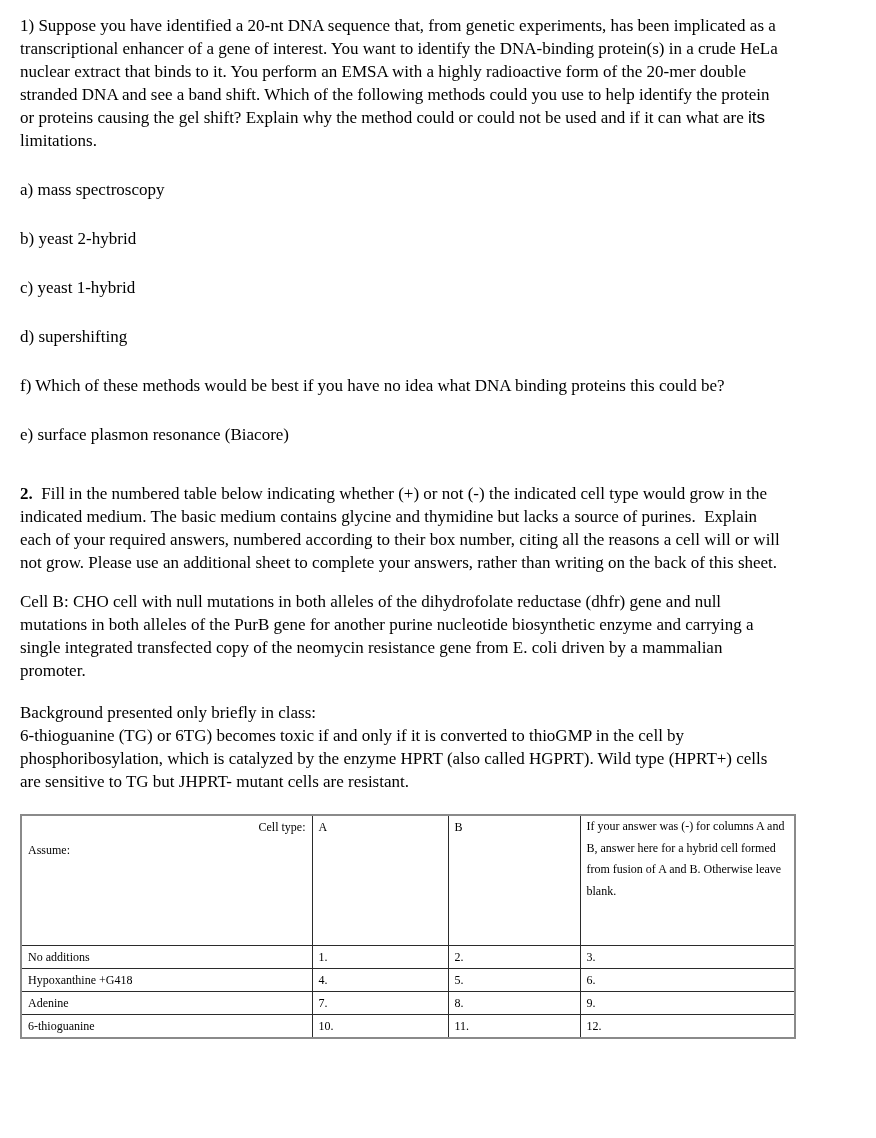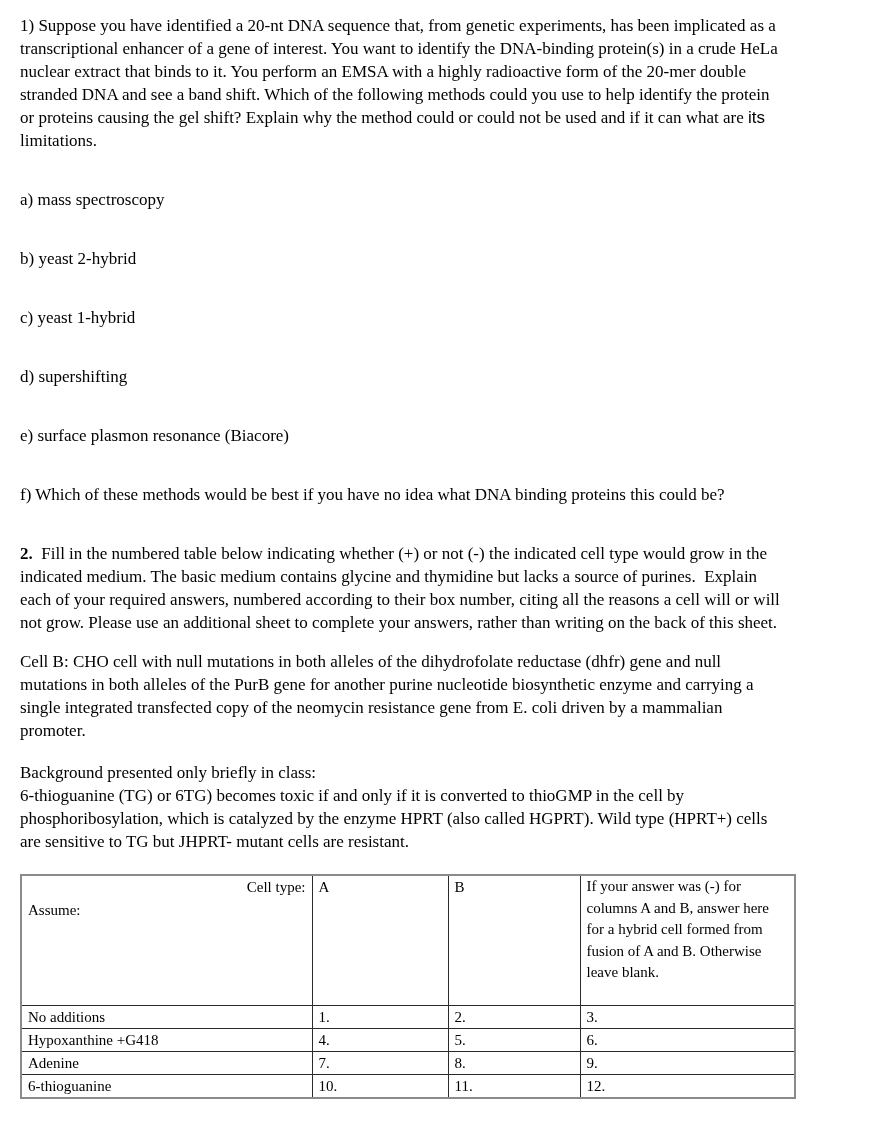--- a/index.html
+++ b/index.html
@@ -26,35 +26,35 @@
     white-space: pre;
     margin: 0;
   }
   .sans {
     font-family: "Liberation Sans", sans-serif;
     text-align: center;
   }
   .bold {
     font-weight: bold;
   }
-  .option      { margin-top: 36px; }
+  .option      { margin-top: 26px; }
   .q2-intro    { margin-top: 36px; }
   .cell-a      { margin-top: 12px; }
   .cell-b      { margin-top: 16px; }
   .background  { margin-top: 19px; }
   .assumption  { margin-top: 16px; }
 
   table.growth {
     border-collapse: collapse;
     table-layout: fixed;
     width: 774px;
     margin-top: 21px;
     border: 2px solid #8a8a8a;
     font-family: "Liberation Serif", serif;
-    font-size: 15px;
+    font-size: 12px;
     line-height: 23px;
   }
   table.growth td {
     border: 1px solid #2b2b2b;
     vertical-align: top;
     padding: 0 6px;
     overflow: hidden;
   }
   tr.hdr td { height: 129px; }
   td.corner .ct { text-align: right; padding-right: 0px; }
@@ -71,22 +71,22 @@
 transcriptional enhancer of a gene of interest. You want to identify the DNA-binding protein(s) in a crude HeLa
 nuclear extract that binds to it. You perform an EMSA with a highly radioactive form of the 20-mer double
 stranded DNA and see a band shift. Which of the following methods could you use to help identify the protein
 or proteins causing the gel shift? Explain why the method could or could not be used and if it can what are </span><span class="sans">its</span><span>
 limitations.</span></div>
 
   <div class="para option">a) mass spectroscopy</div>
   <div class="para option">b) yeast 2-hybrid</div>
   <div class="para option">c) yeast 1-hybrid</div>
   <div class="para option">d) supershifting</div>
+  <div class="para option">f) Which of these methods would be best if you have no idea what DNA binding proteins this could be?</div>
   <div class="para option">e) surface plasmon resonance (Biacore)</div>
-  <div class="para option">f) Which of these methods would be best if you have no idea what DNA binding proteins this could be?</div>
 
   <div class="para q2-intro"><span class="bold">2.</span><span>  Fill in the numbered table below indicating whether (+) or not (-) the indicated cell type would grow in the
 indicated medium. The basic medium contains glycine and thymidine but lacks a source of purines.  Explain
 each of your required answers, numbered according to their box number, citing all the reasons a cell will or will
 not grow. Please use an additional sheet to complete your answers, rather than writing on the back of this sheet.</span></div>
 
 
   <div class="para cell-b">Cell B: CHO cell with null mutations in both alleles of the dihydrofolate reductase (dhfr) gene and null
 mutations in both alleles of the PurB gene for another purine nucleotide biosynthetic enzyme and carrying a
 single integrated transfected copy of the neomycin resistance gene from E. coli driven by a mammalian

